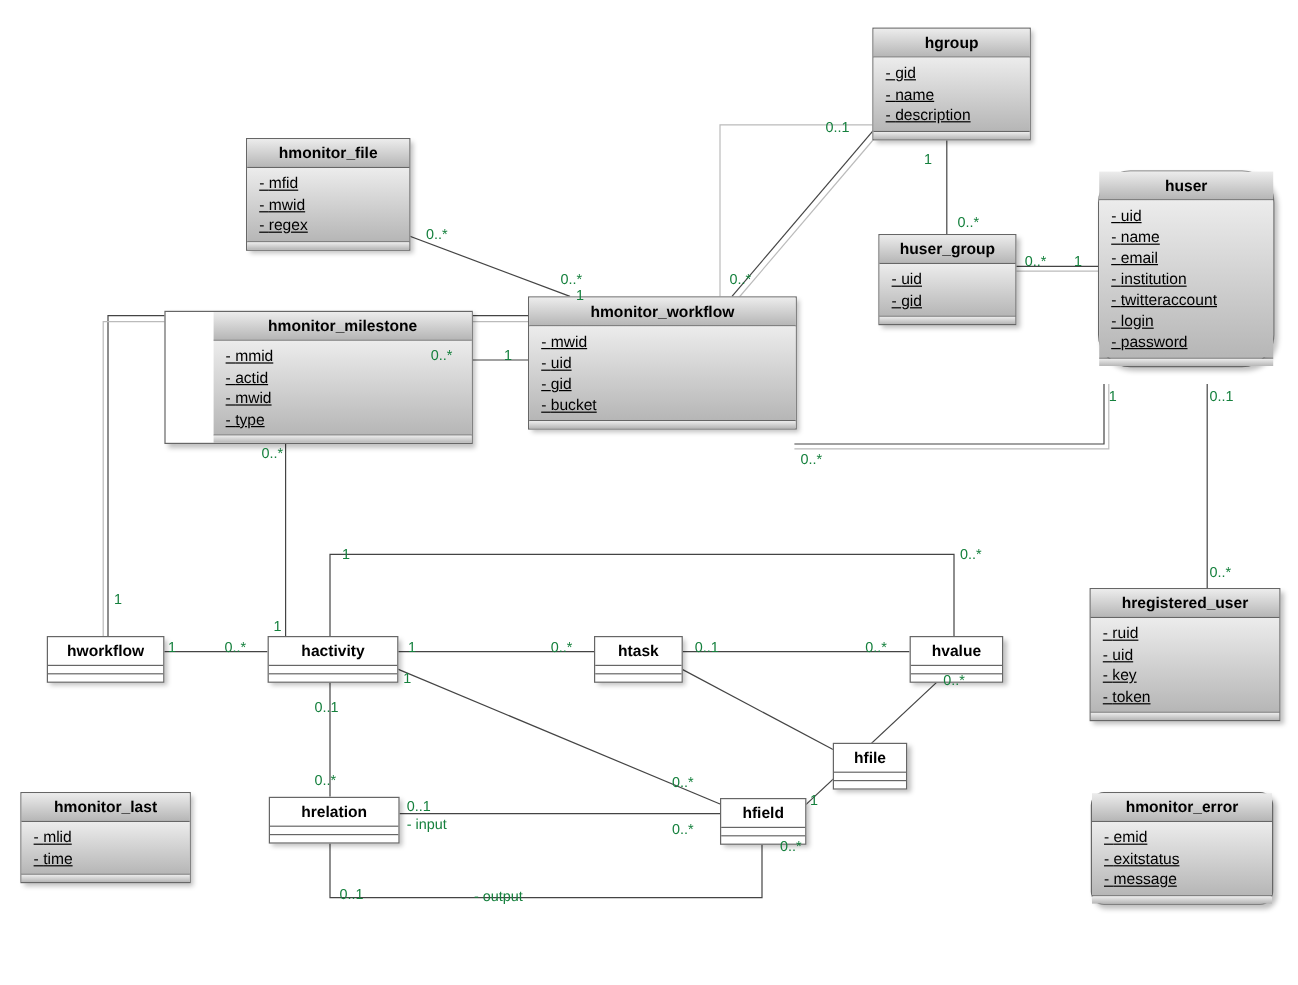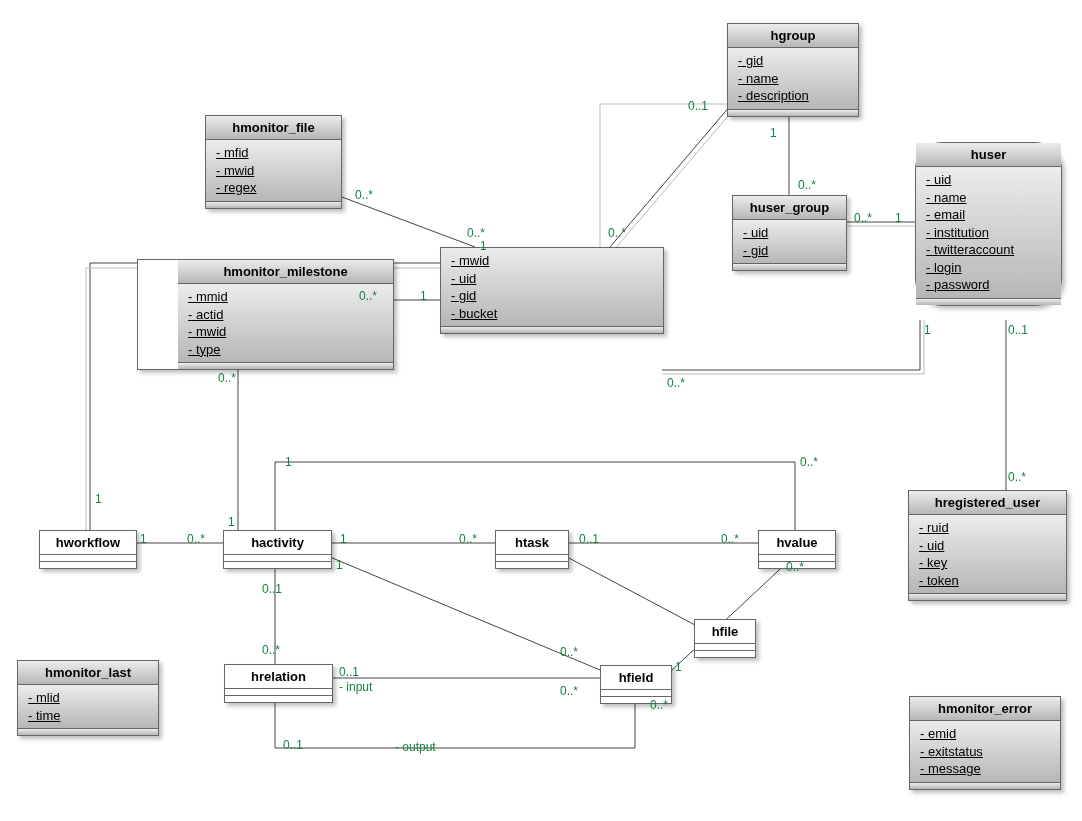--- a/index.html
+++ b/index.html
@@ -158,20 +158,21 @@
   <div class="body">
     <div class="attr">- <span>mmid</span></div>
     <div class="attr">- <span>actid</span></div>
     <div class="attr">- <span>mwid</span></div>
     <div class="attr">- <span>type</span></div>
   </div>
   <div class="footer"></div>
 </div>
 
 <div class="uml-class shaded" style="left:440px; top:247px; width:222px;">
+  <div class="title">hmonitor_workflow</div>
   <div class="body">
     <div class="attr">- <span>mwid</span></div>
     <div class="attr">- <span>uid</span></div>
     <div class="attr">- <span>gid</span></div>
     <div class="attr">- <span>bucket</span></div>
   </div>
   <div class="footer"></div>
 </div>
 
 <div class="uml-class shaded" style="left:908px; top:490px; width:157px;">
@@ -229,21 +230,21 @@
 
 <div class="uml-class shaded" style="left:17px; top:660px; width:140px;">
   <div class="title">hmonitor_last</div>
   <div class="body">
     <div class="attr">- <span>mlid</span></div>
     <div class="attr">- <span>time</span></div>
   </div>
   <div class="footer"></div>
 </div>
 
-<div class="uml-class shaded" style="left:909px; top:696px; width:150px;">
+<div class="uml-class shaded" style="left:909px; top:660px; width:150px;border-radius:11px;">
   <div class="title">hmonitor_error</div>
   <div class="body">
     <div class="attr">- <span>emid</span></div>
     <div class="attr">- <span>exitstatus</span></div>
     <div class="attr">- <span>message</span></div>
   </div>
   <div class="footer"></div>
 </div>
 
 <div class="label" style="left:355px; top:188px;">0..*</div>

